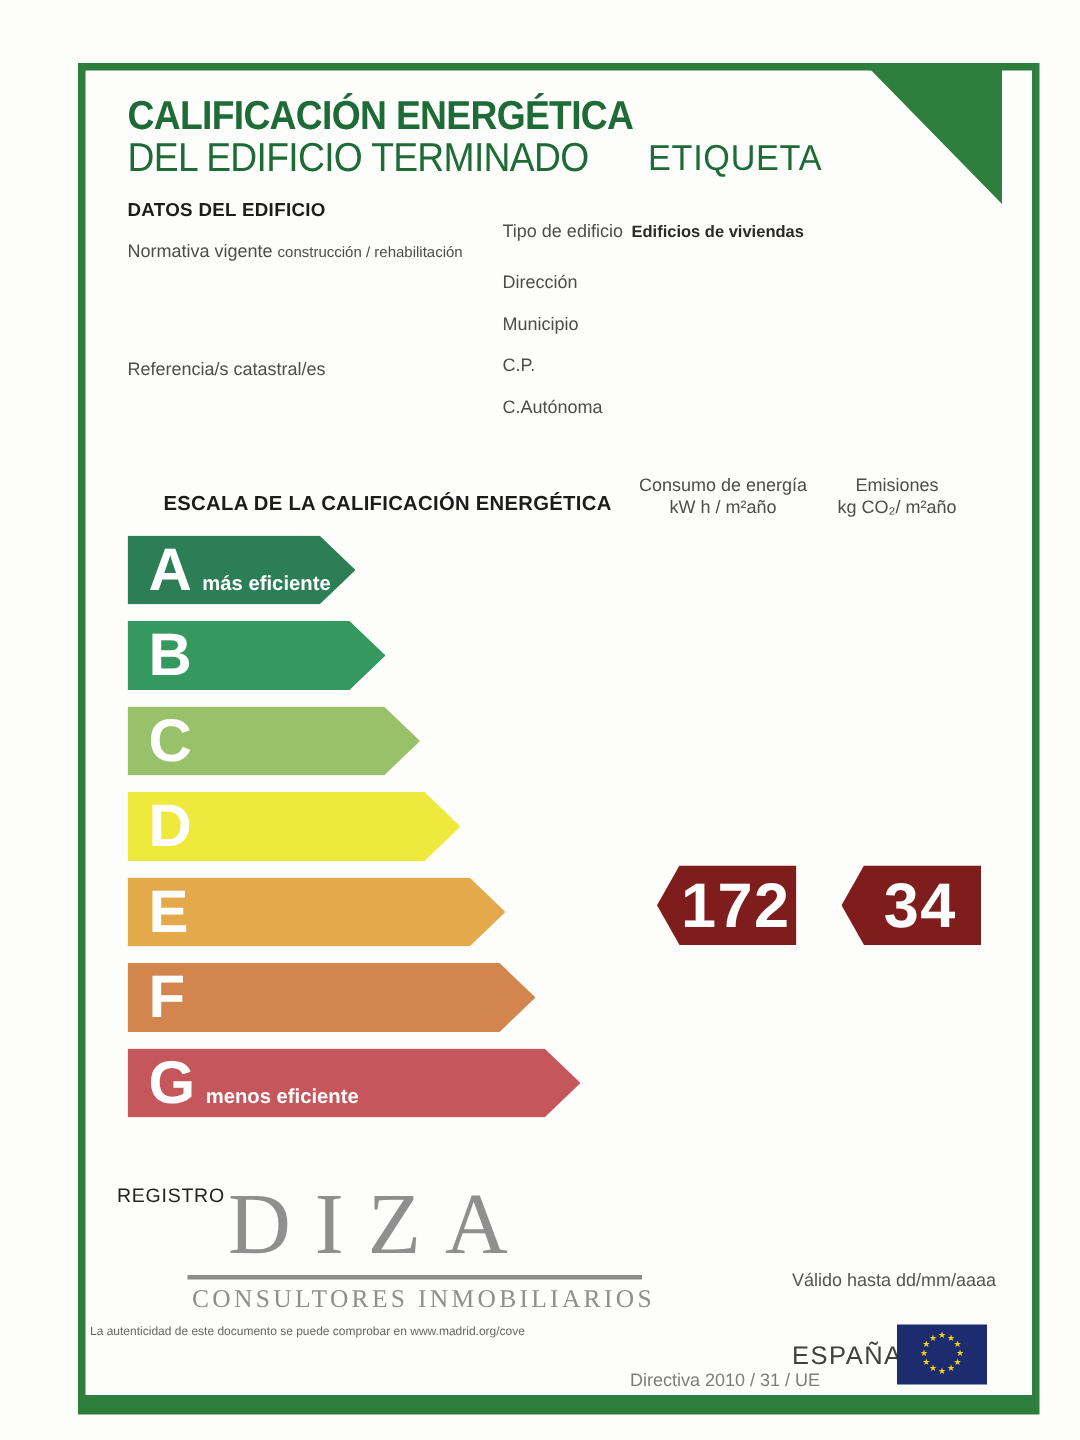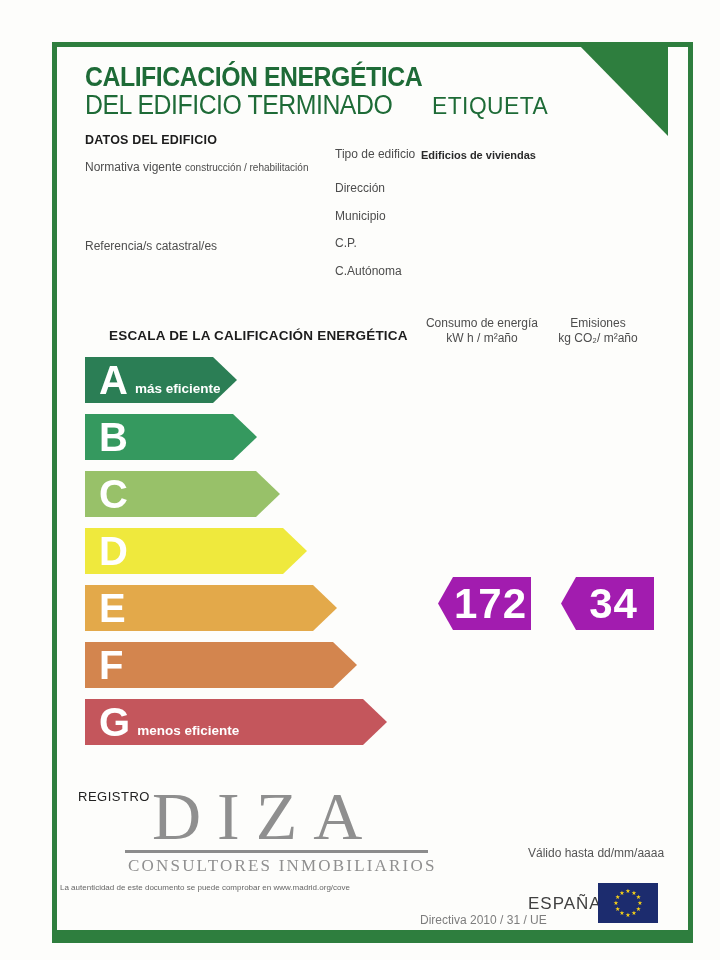--- a/index.html
+++ b/index.html
@@ -72,39 +72,39 @@
   .arrow-letter{
     font-size:40px;font-weight:bold;color:#ffffff;line-height:40px;
   }
   .arrow-label{
     font-size:13.5px;font-weight:600;color:#ffffff;margin-left:7px;margin-bottom:4px;
     white-space:nowrap;
   }
   
   .value-badge{
     position:absolute;top:575px;width:93px;height:57px;
-    background:#a21caf;
+    background:#7f1d1d;
     clip-path:polygon(15px 2px,100% 2px,100% calc(100% - 2px),15px calc(100% - 2px),0 50%);
     display:flex;align-items:center;justify-content:center;
     padding-left:12px;box-sizing:border-box;text-align:right;
   }
   .value-badge span{
     font-size:42px;font-weight:bold;color:#ffffff;letter-spacing:1px;
   }
   #badge-consumo{left:438px;}
   #badge-emisiones{left:561px;}
   
   .registro{
     position:absolute;left:78px;top:789px;
     font-size:13px;font-weight:500;color:#222;letter-spacing:0.5px;
   }
   .diza{
     position:absolute;left:152px;top:774px;
     font-family:"Liberation Serif", serif;
-    font-size:68px;line-height:84px;color:#8f8f8f;
+    font-size:58px;line-height:84px;color:#8f8f8f;
     letter-spacing:16px;white-space:nowrap;text-align:right;
   }
   .diza-rule{
     position:absolute;left:125px;top:850px;width:303px;height:3px;background:#8c8c8c;
   }
   .diza-sub{
     position:absolute;left:128px;top:856px;
     font-family:"Liberation Serif", serif;
     font-size:17px;color:#8f8f8f;letter-spacing:2.2px;white-space:nowrap;
   }

